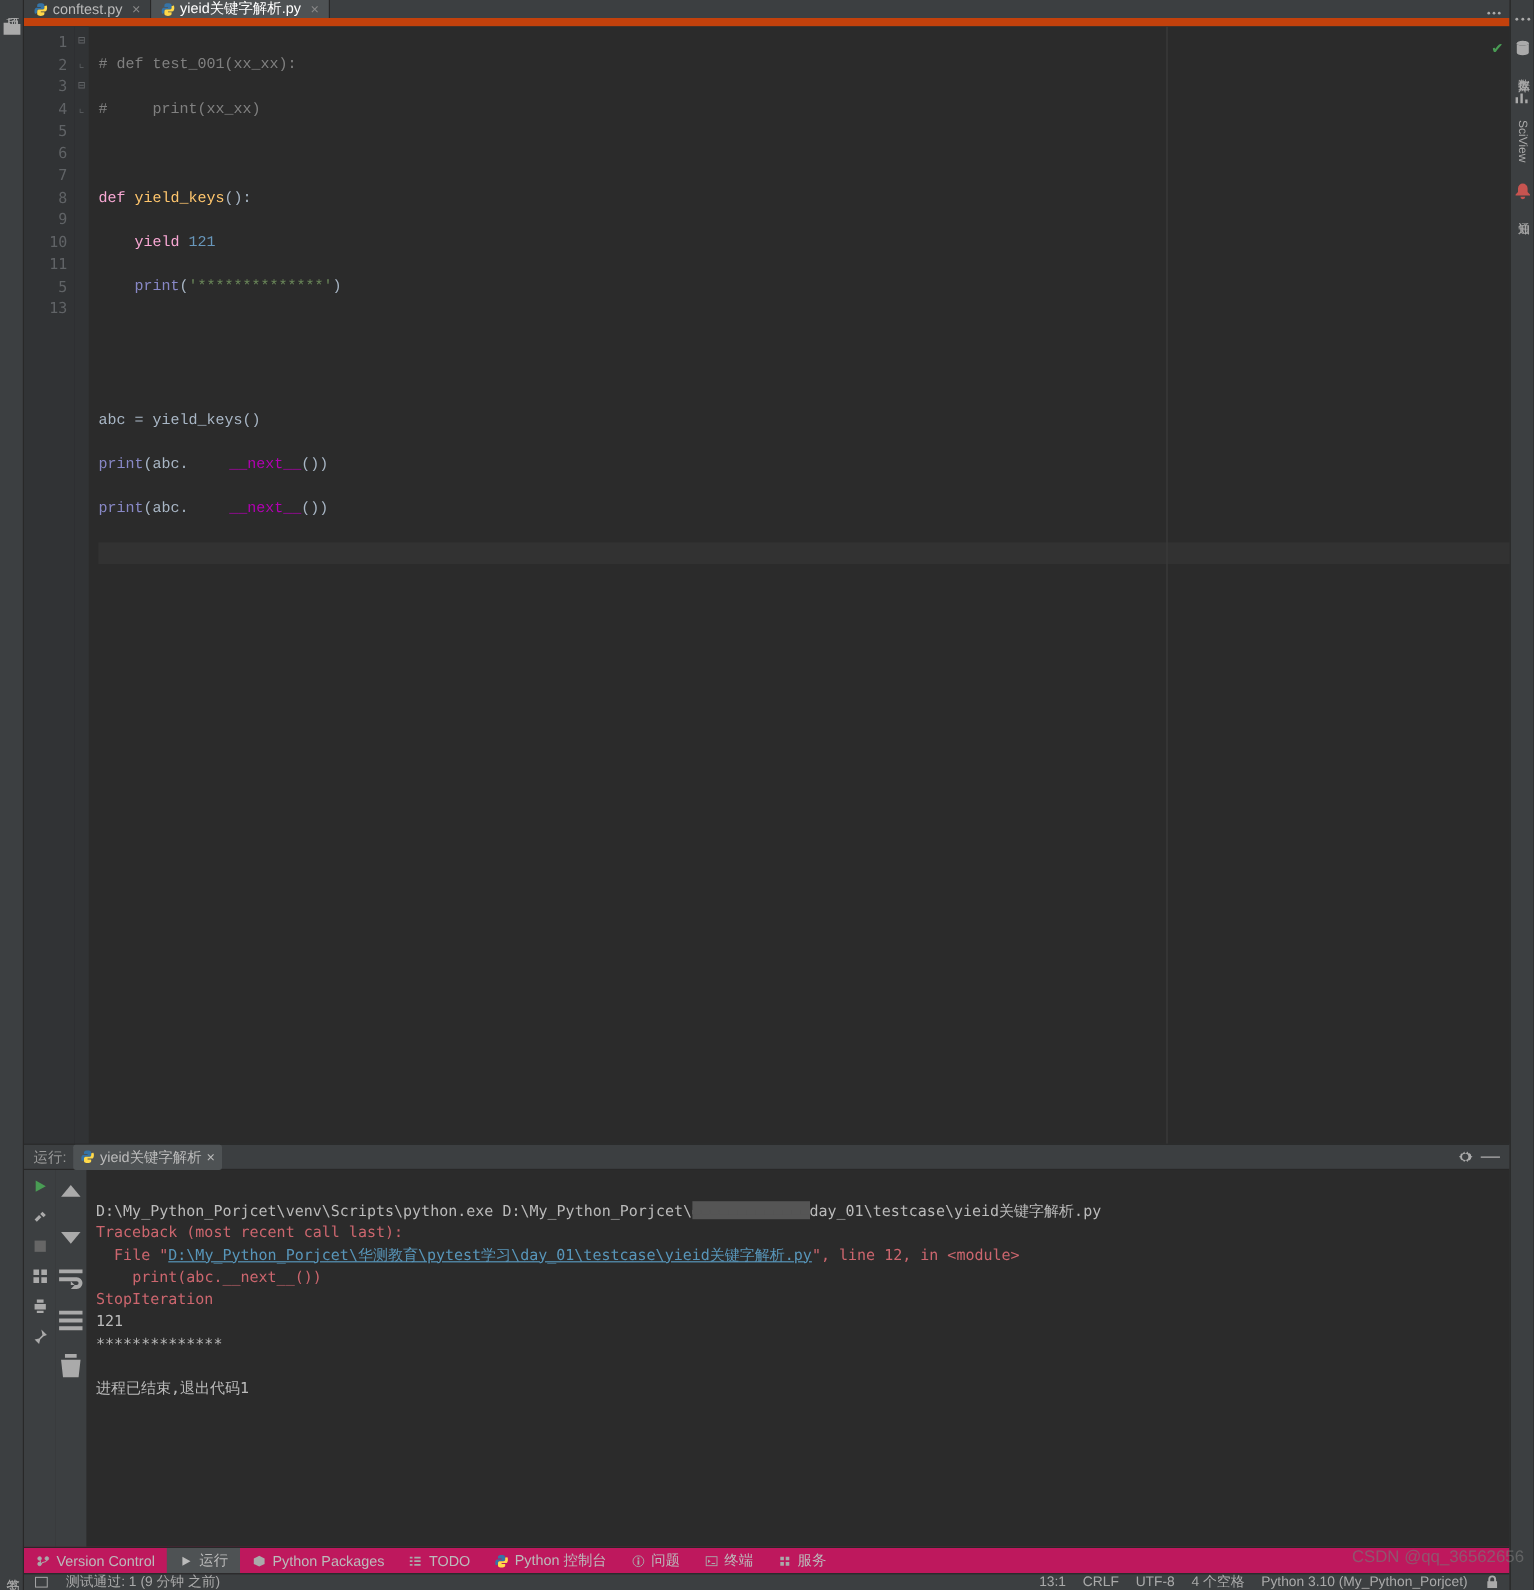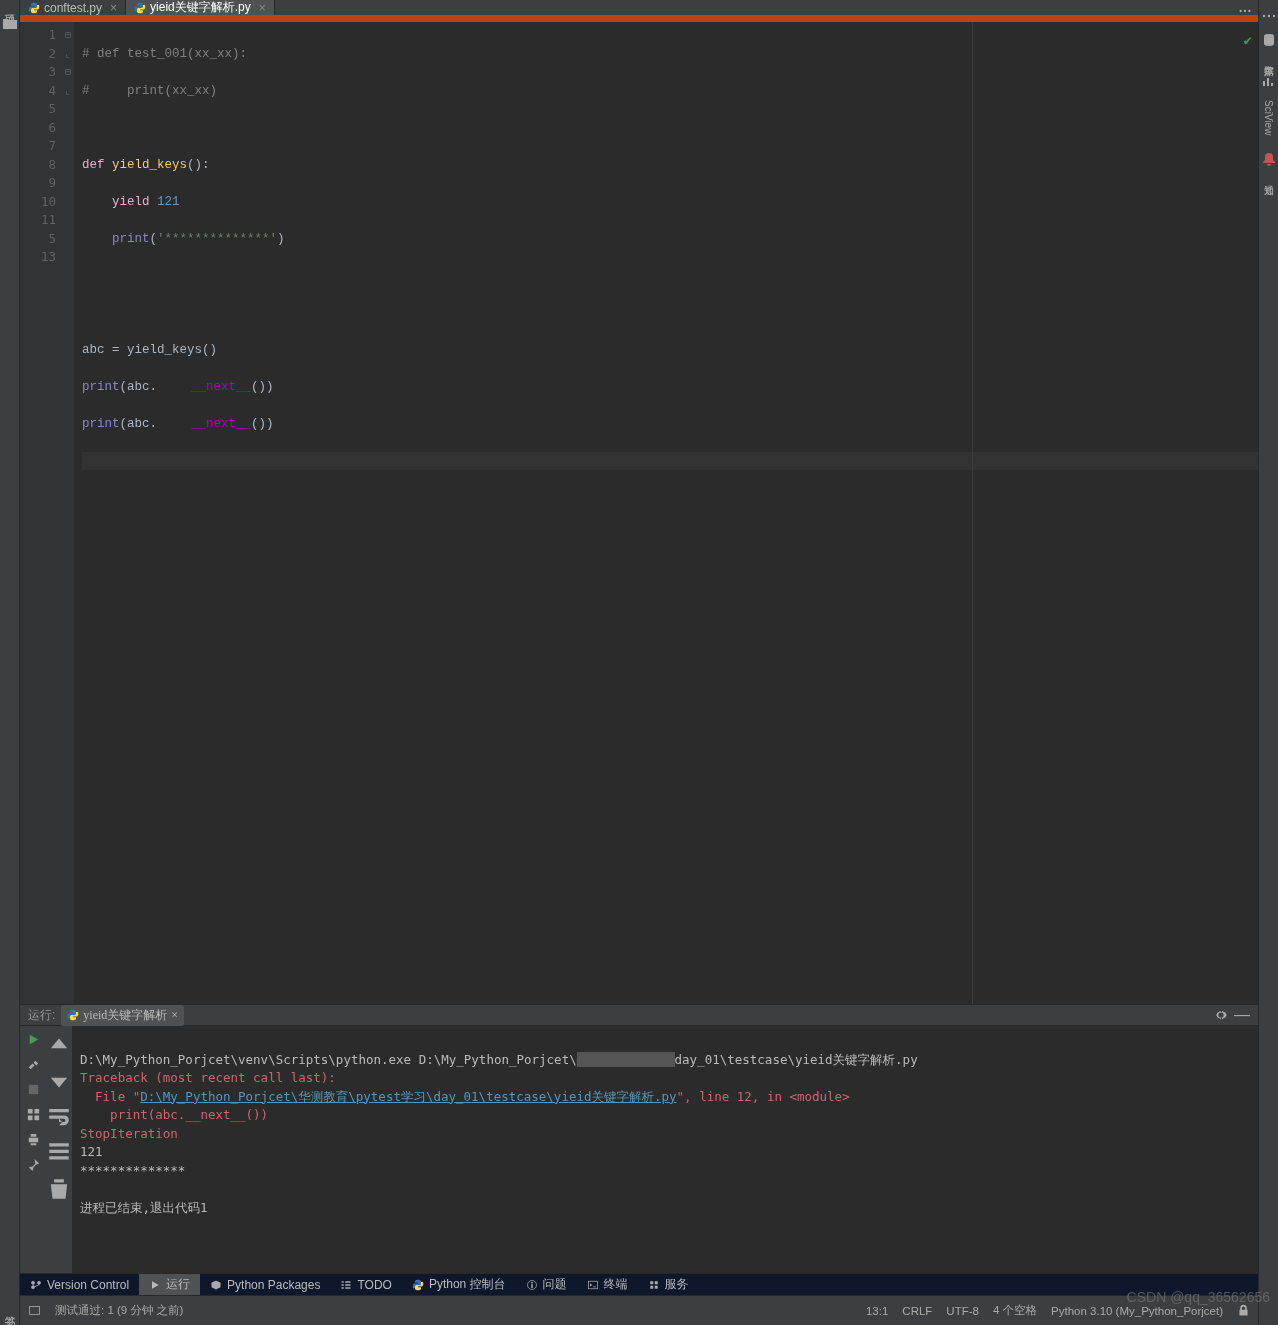--- a/index.html
+++ b/index.html
@@ -30,39 +30,39 @@
 .str { color:#6a8759; }
 .num { color:#6897bb; }
 .cmt { color:#808080; }
 .bi { color:#8888c6; }
 .mag { color:#b200b2;margin-left:34px; }
 .ruler { position:absolute; top:0; bottom:0; width:1px; background:#3c3c3c; left:898px; }
 .statusmark { position:absolute; top:10px; right:6px; color:#499c54; font-size:14px; }
 
 .runhdr { height:22px; background:#3c3f41; border-top:1px solid #282828; border-bottom:1px solid #282828; display:flex; align-items:center; padding:0 8px; gap:6px; }
 .runhdr .lbl { color:#999; }
-.runhdr .rtab { display:flex; align-items:center; gap:4px; background:#4e5254; padding:2px 6px; border-radius:2px;font-family:Liberation Serif, serif; }
+.runhdr .rtab { display:flex; align-items:center; gap:4px; background:#4e5254; padding:2px 6px; border-radius:2px; }
 .runhdr .sp { flex:1; }
 .runhdr .ic { width:14px; height:14px; fill:#aaa; cursor:pointer; }
 
-.runbody { height:247px; display:flex; background:#2b2b2b; }
+.runbody { height:314px; display:flex; background:#2b2b2b; }
 .runtb { width:26px; background:#3c3f41; display:flex; flex-direction:column; align-items:center; padding-top:6px; gap:10px; }
 .runtb .ic { width:15px; height:15px; cursor:pointer; }
 .delcol { width:26px; background:#3c3f41; display:flex; flex-direction:column; align-items:center; padding-top:6px; gap:10px; }
 .console { flex:1; padding:6px 8px; font-family:Consolas,monospace; font-size:12.5px; line-height:18.5px; color:#bbb; overflow:auto; white-space:pre-wrap; }
 .err { color:#cc666e; }
 .errlink { color:#5896ba; text-decoration:underline; }
 .out { color:#bbb; }
 
-.btmtabs { height:22px; background:#0f172a; border-top:1px solid #282828; display:flex; align-items:center; }
+.btmtabs { height:22px; background:#be185d; border-top:1px solid #282828; display:flex; align-items:center; }
 .btab { display:flex; align-items:center; gap:5px; padding:0 10px; height:100%; color:#bbb; cursor:pointer; font-size:12px; }
 .btab.active { background:#4e5254; }
 .btab .ic { width:12px; height:12px; }
 
-.status { height:30px; background:#3c3f41; border-top:1px solid #282828; display:flex; align-items:center; padding:0 8px; gap:14px; font-size:11.5px; color:#aaa; }
+.status { height:14px; background:#3c3f41; border-top:1px solid #282828; display:flex; align-items:center; padding:0 8px; gap:14px; font-size:11.5px; color:#aaa; }
 .status .sp { flex:1; }
 .watermark { position:absolute; right:8px; bottom:20px; color:#777; font-size:14px; opacity:.65; pointer-events:none; }
 
 svg.pyic path.a{fill:#3573a6;} svg.pyic path.b{fill:#ffd94a;}
 </style>
 </head>
 <body>
 
 <div class="root">
   <div class="lbar">

